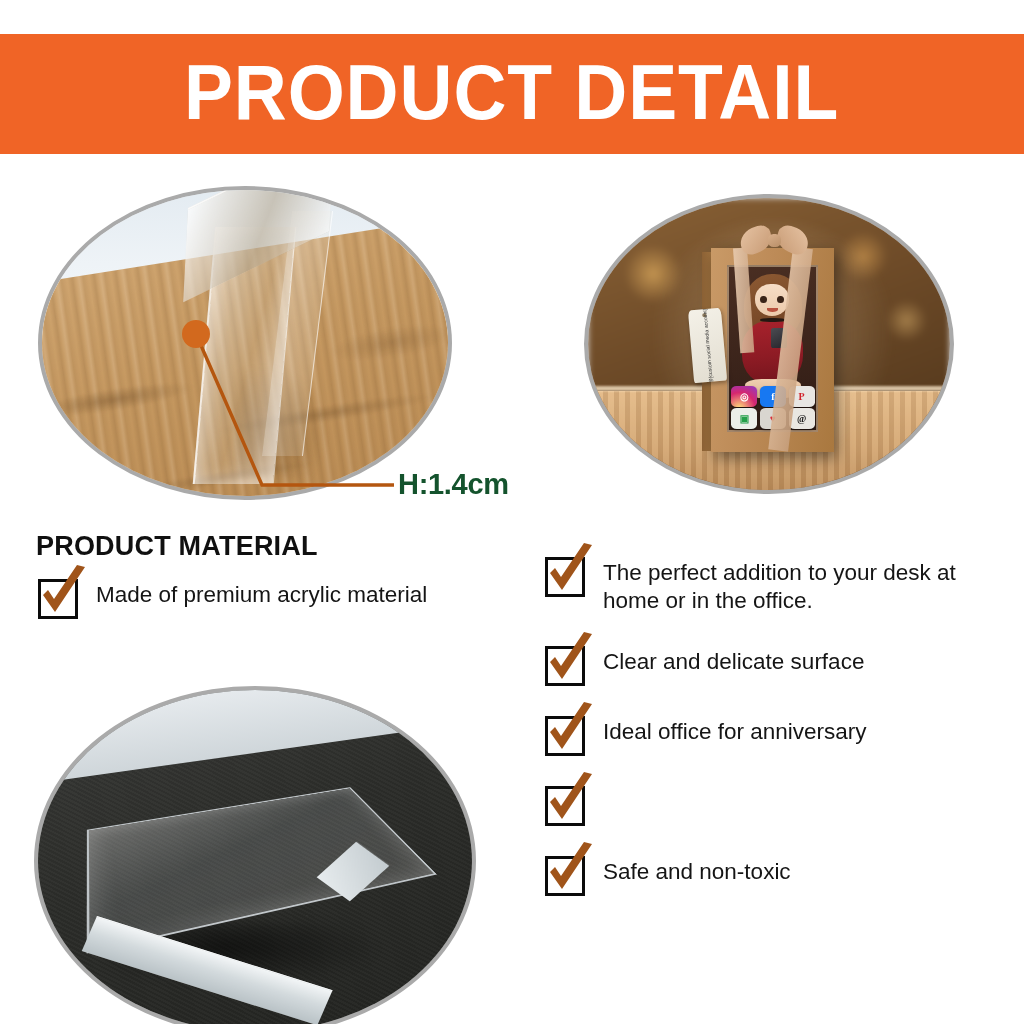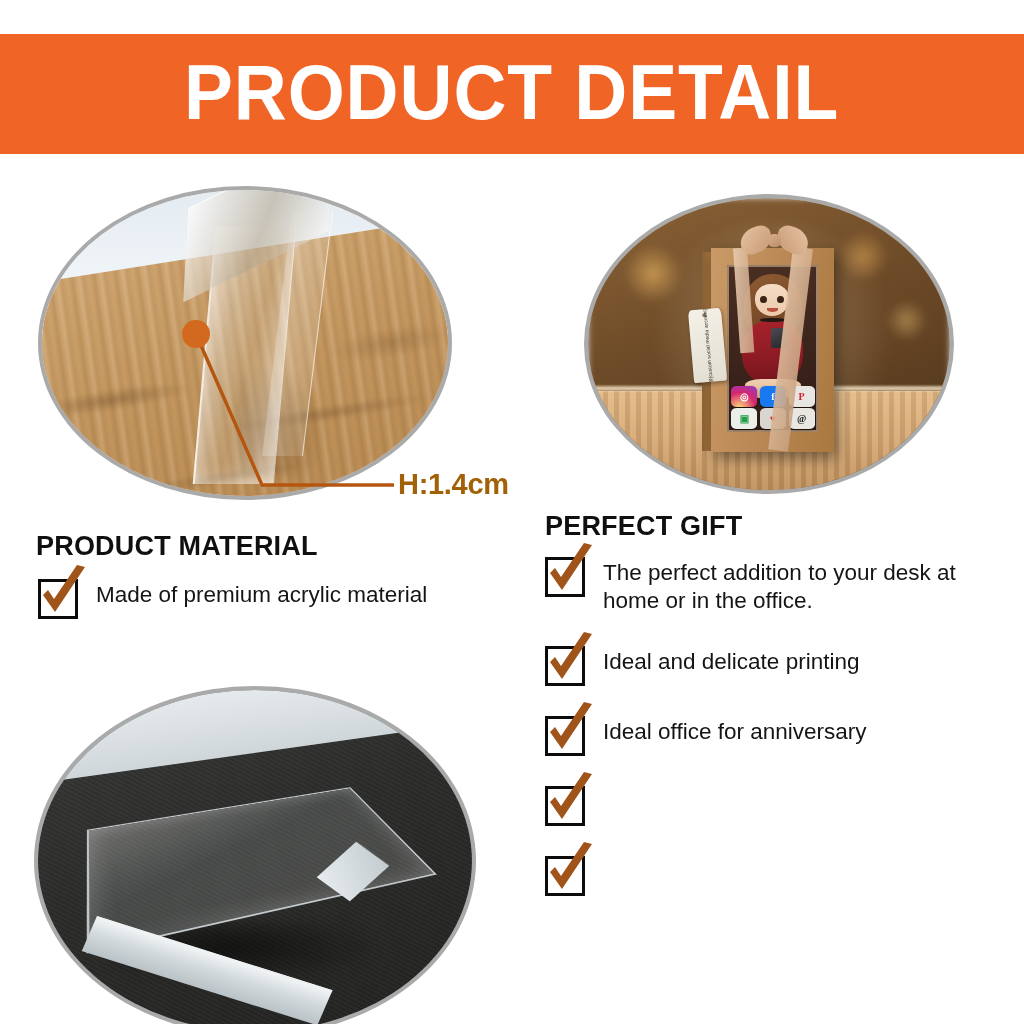--- a/index.html
+++ b/index.html
@@ -266,21 +266,21 @@
   .p3-shadow {
     position:absolute; left: 16%; top: 68%; width: 62%; height: 18%;
     background: radial-gradient(ellipse at 45% 40%, rgba(0,0,0,.55), transparent 72%);
     filter: blur(5px);
   }
 
   
   .anno-svg { position: absolute; left: 0; top: 0; width: 1024px; height: 1024px; pointer-events: none; }
   .anno-label {
     position: absolute; left: 398px; top: 434px;
-    color: #a16207;
+    color: #14532d;
     font-size: 29px; font-weight: bold;
     letter-spacing: -0.3px;
     font-family: "Liberation Sans", sans-serif;
     white-space: nowrap;
     text-align: center;
   }
 
   
   .sec-title {
     position: absolute;
@@ -413,38 +413,37 @@
     <div class="feature">
       <div class="checkbox">
         <svg viewBox="0 0 56 58">
           <path d="M8 30 L20 47 L50 2 L42 0 L19 34 L13 25 Z" fill="#a0541a"></path>
         </svg>
       </div>
       <div class="feature-text">Made of premium acrylic material</div>
     </div>
   </div>
 
-  <div class="sec-title" id="title-gift">PERFECT GIFT</div>
 
   <div class="feature-list" id="list-gift">
     <div class="feature">
       <div class="checkbox">
         <svg viewBox="0 0 56 58">
           <path d="M8 30 L20 47 L50 2 L42 0 L19 34 L13 25 Z" fill="#a0541a"></path>
         </svg>
       </div>
       <div class="feature-text">The perfect addition to your desk at home or in the office.</div>
     </div>
     <div class="feature">
       <div class="checkbox">
         <svg viewBox="0 0 56 58">
           <path d="M8 30 L20 47 L50 2 L42 0 L19 34 L13 25 Z" fill="#a0541a"></path>
         </svg>
       </div>
-      <div class="feature-text">Ideal and delicate printing</div>
+      <div class="feature-text">Clear and delicate surface</div>
     </div>
     <div class="feature">
       <div class="checkbox">
         <svg viewBox="0 0 56 58">
           <path d="M8 30 L20 47 L50 2 L42 0 L19 34 L13 25 Z" fill="#a0541a"></path>
         </svg>
       </div>
       <div class="feature-text">Ideal office for anniversary</div>
     </div>
     <div class="feature">
@@ -453,16 +452,17 @@
           <path d="M8 30 L20 47 L50 2 L42 0 L19 34 L13 25 Z" fill="#a0541a"></path>
         </svg>
       </div>
     </div>
     <div class="feature">
       <div class="checkbox">
         <svg viewBox="0 0 56 58">
           <path d="M8 30 L20 47 L50 2 L42 0 L19 34 L13 25 Z" fill="#a0541a"></path>
         </svg>
       </div>
+      <div class="feature-text">Safe and non-toxic</div>
     </div>
   </div>
 
 </div>
 
 </body></html>

